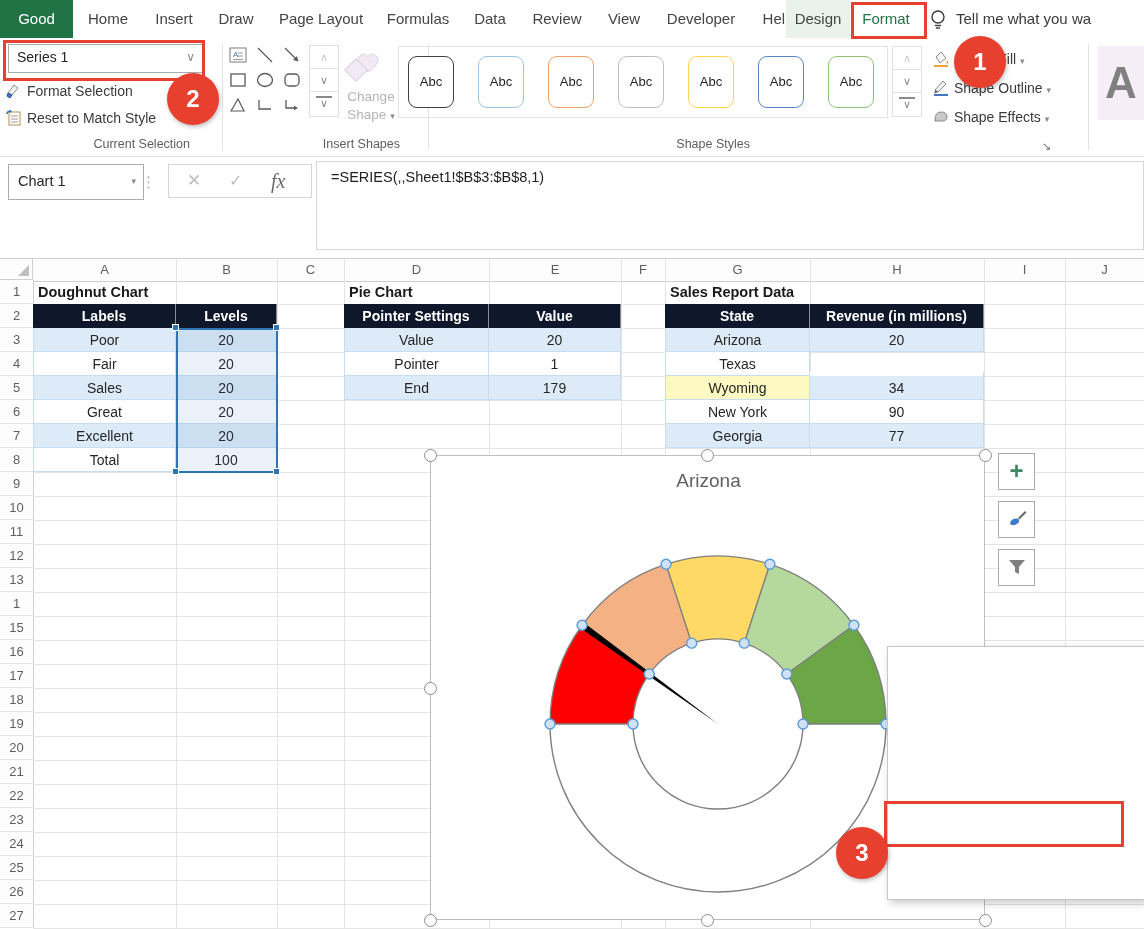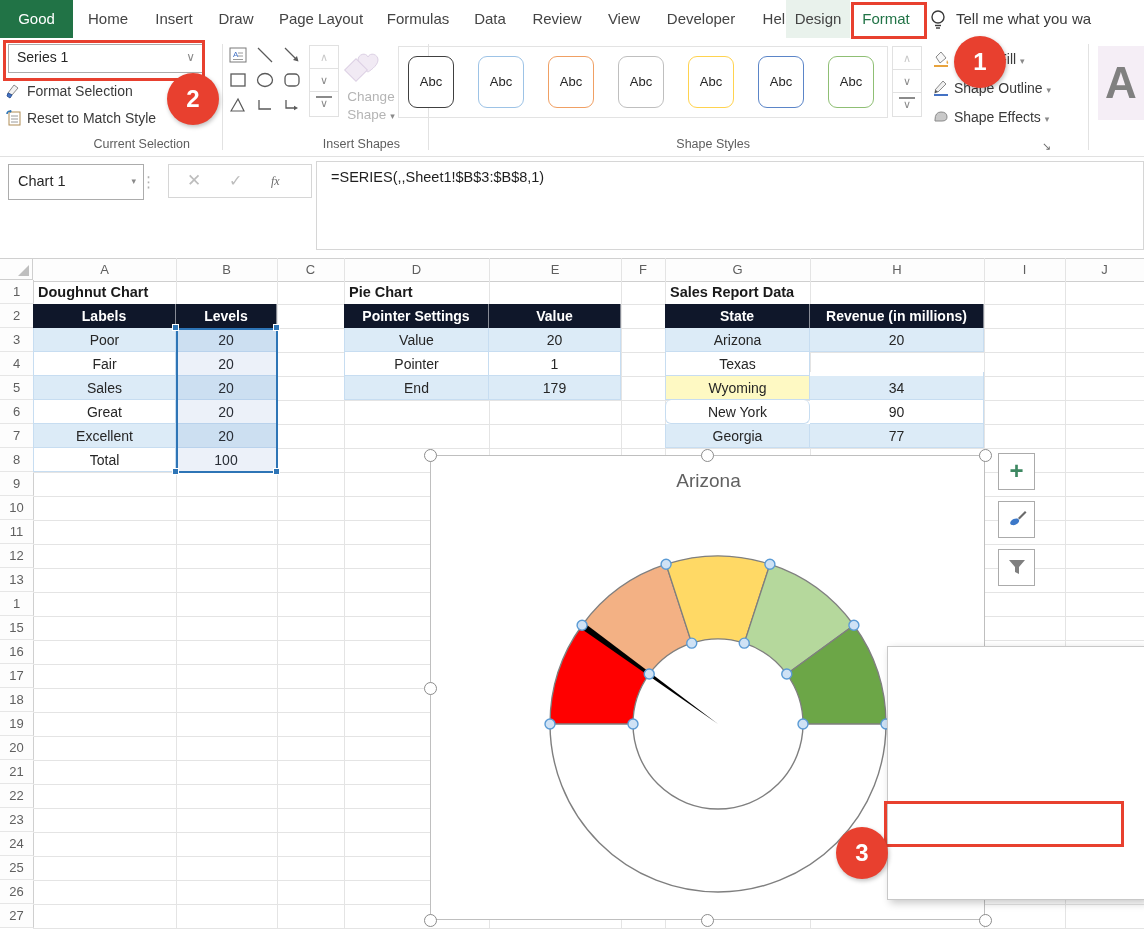--- a/index.html
+++ b/index.html
@@ -200,21 +200,21 @@
        font-size:44px;color:#808080;font-weight:bold;">A</div>
 
   <div class="combo" style="left:8px;top:164px;width:125px;height:34px;line-height:32px;padding-left:9px;font-size:14.5px;">
     <span>Chart 1</span>
     <span class="chev" style="position:absolute;right:7px;top:0;font-size:9px;">▾</span>
   </div>
   <div class="abs" style="left:141px;top:168px;width:10px;height:28px;color:#B0B0B0;font-size:15px;line-height:28px;">⋮</div>
   <div class="abs" style="left:168px;top:164px;width:144px;height:34px;border:1px solid #D6D6D6;background:#fff;">
     <span class="abs" style="left:18px;top:0;line-height:32px;font-size:17px;color:#BDBDBD;">✕</span>
     <span class="abs" style="left:60px;top:0;line-height:32px;font-size:16px;color:#BDBDBD;">✓</span>
-    <span class="abs" style="left:102px;top:0;line-height:32px;font-size:12px;color:#6A6A6A;font-family:'Liberation Serif',serif;font-style:italic;">fx</span>
+    <span class="abs" style="left:102px;top:0;line-height:32px;font-size:20px;color:#6A6A6A;font-family:'Liberation Serif',serif;font-style:italic;">fx</span>
   </div>
   <div class="abs" style="left:316px;top:161px;width:828px;height:89px;border:1px solid #D6D6D6;background:#fff;
        font-size:14.5px;padding:7px 0 0 14px;color:#1F1F1F;">=SERIES(,,Sheet1!$B$3:$B$8,1)</div>
 
   <div id="grid">
       <div class="colhdr" style="left: 33px; width: 143px;">A</div>
       <div class="colhdr" style="left: 176px; width: 101px;">B</div>
       <div class="colhdr" style="left: 277px; width: 67px;">C</div>
       <div class="colhdr" style="left: 344px; width: 145px;">D</div>
       <div class="colhdr" style="left: 489px; width: 132px;">E</div>
@@ -318,21 +318,21 @@
       <div class="cell" style="left: 489px; top: 376px; width: 132px; background: rgb(220, 235, 247);">179</div>
       <div class="ttl" style="left: 665px; top: 280px; width: 319px;">Sales Report Data</div>
       <div class="cell hdrcell" style="left: 665px; top: 304px; width: 145px;">State</div>
       <div class="cell hdrcell" style="left: 810px; top: 304px; width: 174px;">Revenue (in millions)</div>
       <div class="cell" style="left: 665px; top: 328px; width: 145px; background: rgb(220, 235, 247); border-left: 1px solid rgb(199, 221, 241);">Arizona</div>
       <div class="cell" style="left: 810px; top: 328px; width: 174px; background: rgb(220, 235, 247);">20</div>
       <div class="cell" style="left: 665px; top: 352px; width: 145px; background: rgb(255, 255, 255); border-left: 1px solid rgb(199, 221, 241);">Texas</div>
       <div class="cell" style="left: 810px; top: 372px; width: 174px; background: rgb(255, 255, 255); text-align: center;">63</div>
       <div class="cell" style="left: 665px; top: 376px; width: 145px; background: #fef9c3; border-left: 1px solid rgb(199, 221, 241);">Wyoming</div>
       <div class="cell" style="left: 810px; top: 376px; width: 174px; background: rgb(220, 235, 247);">34</div>
-      <div class="cell" style="left: 665px; top: 400px; width: 145px; background: rgb(255, 255, 255); border-left: 1px solid rgb(199, 221, 241); border-radius: 6px;">New York</div>
+      <div class="cell" style="left: 665px; top: 400px; width: 145px; background: rgb(255, 255, 255); border-left: 1px solid rgb(199, 221, 241);">New York</div>
       <div class="cell" style="left: 810px; top: 400px; width: 174px; background: rgb(255, 255, 255);">90</div>
       <div class="cell" style="left: 665px; top: 424px; width: 145px; background: rgb(220, 235, 247); border-left: 1px solid rgb(199, 221, 241);">Georgia</div>
       <div class="cell" style="left: 810px; top: 424px; width: 174px; background: rgb(220, 235, 247);">77</div>
     </div>
 
   <div class="abs" style="left:176px;top:328px;width:102px;height:145px;border:2px solid #2E75B6;background:rgba(68,114,196,0.10);z-index:20;"></div>
   <div class="abs" style="left:172px;top:324px;width:7px;height:7px;background:#2E75B6;border:1px solid #fff;z-index:21;"></div>
   <div class="abs" style="left:273px;top:324px;width:7px;height:7px;background:#2E75B6;border:1px solid #fff;z-index:21;"></div>
   <div class="abs" style="left:172px;top:468px;width:7px;height:7px;background:#2E75B6;border:1px solid #fff;z-index:21;"></div>
   <div class="abs" style="left:273px;top:468px;width:7px;height:7px;background:#2E75B6;border:1px solid #fff;z-index:21;"></div>

